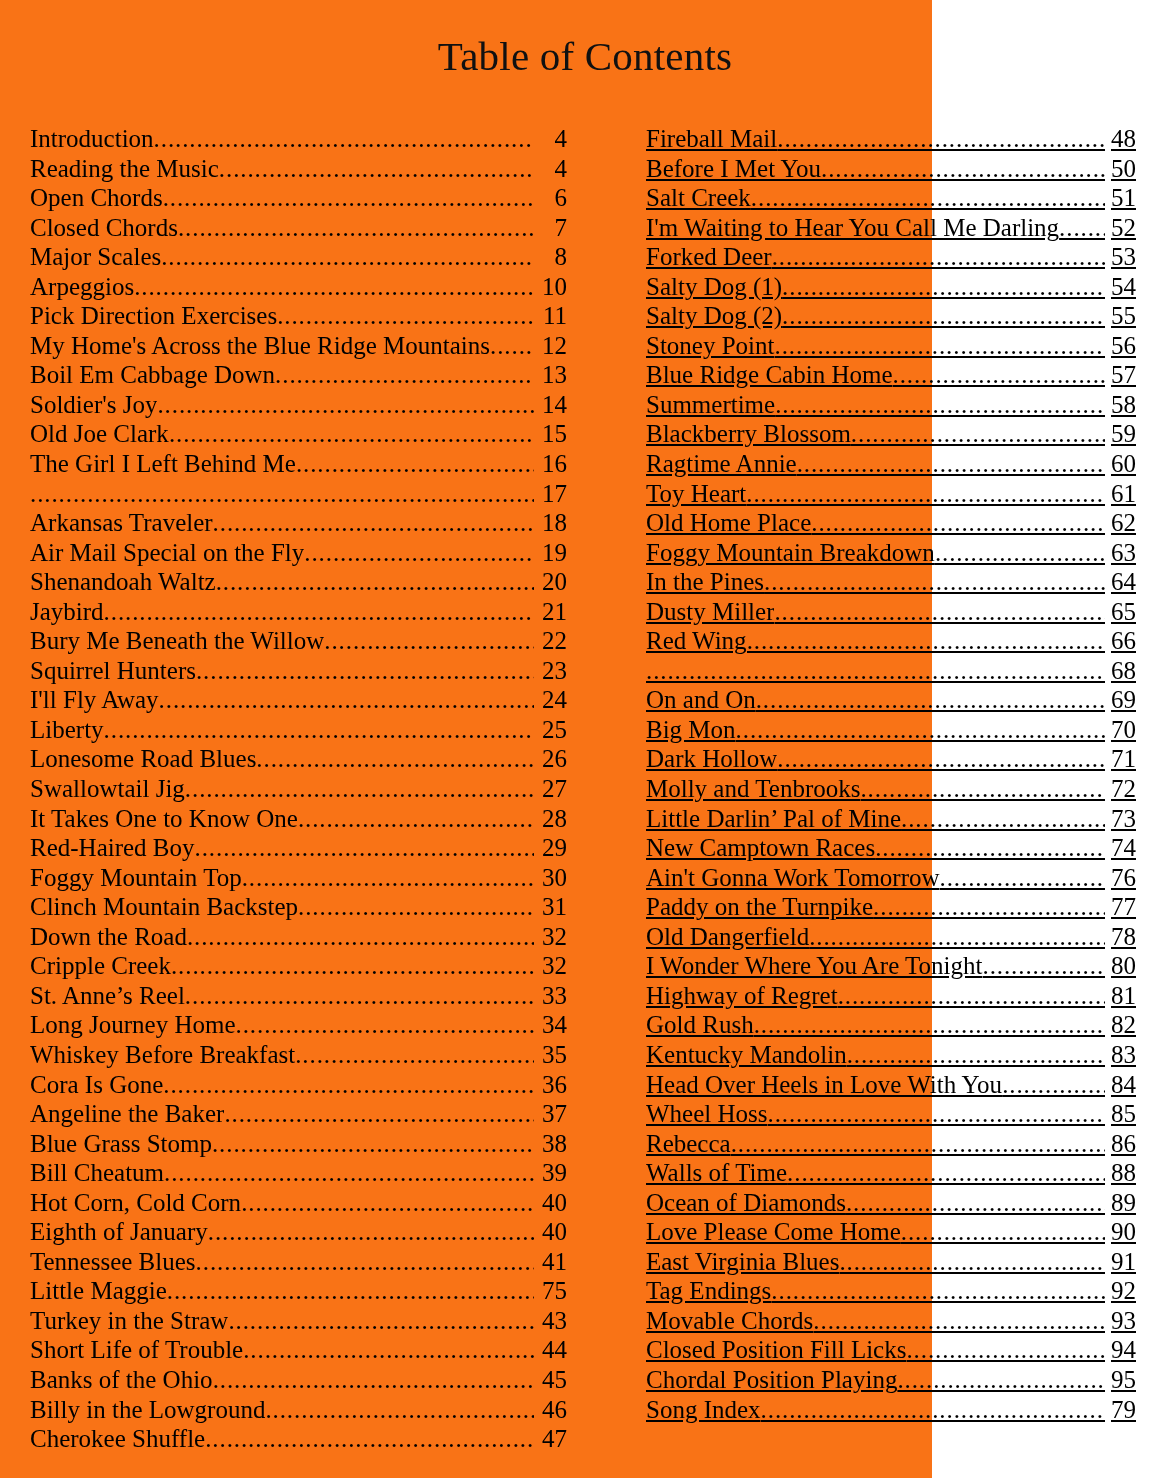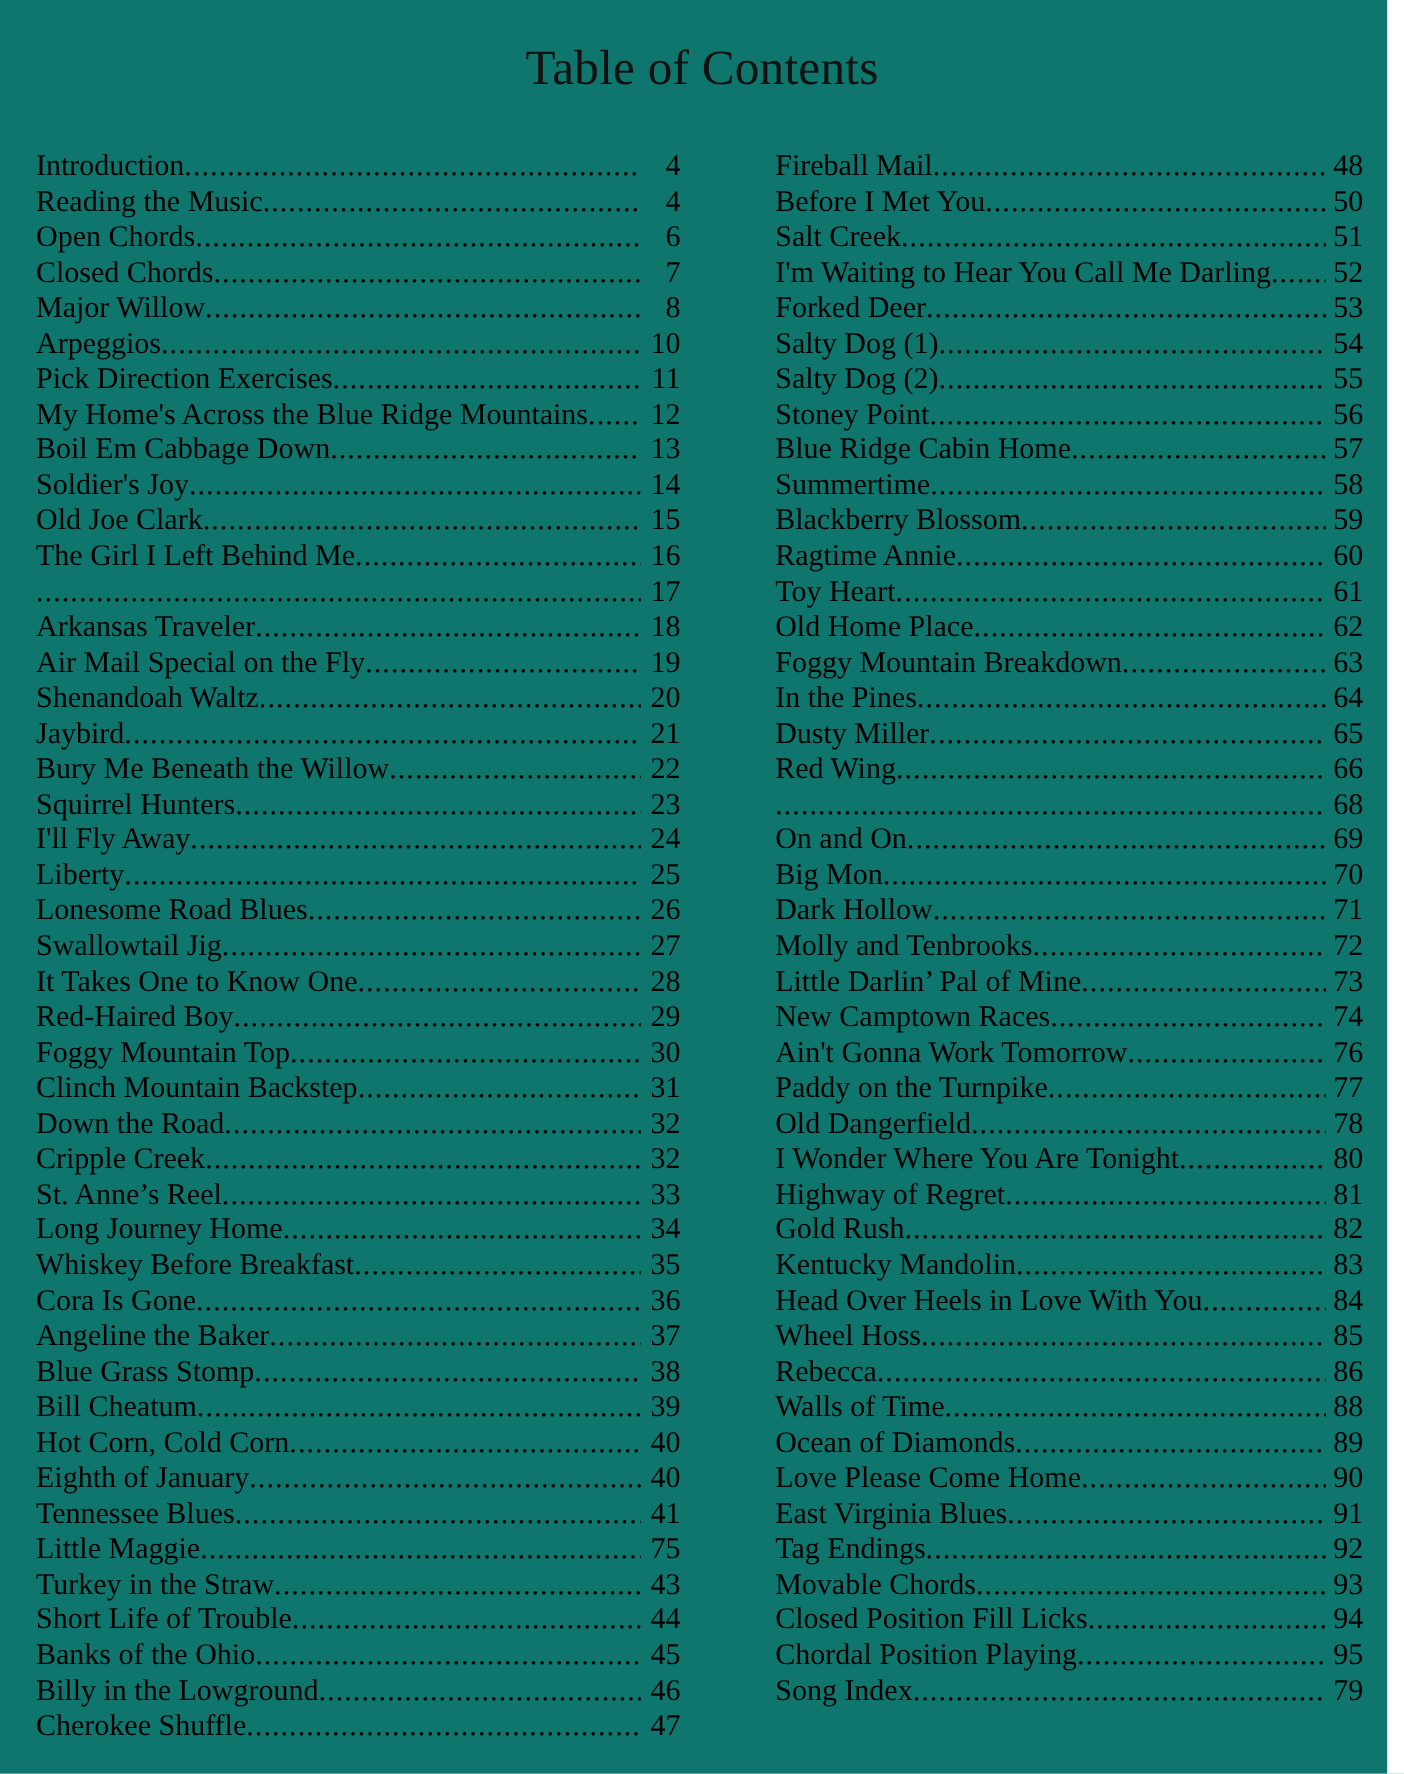--- a/index.html
+++ b/index.html
@@ -9,23 +9,23 @@
   }
   body {
     width: 1170px;
     height: 1478px;
     font-family: "Liberation Serif", "DejaVu Serif", serif;
     color: #000000;
     overflow: hidden;
   }
   .page {
     position: relative;
-    width: 1156px;
+    width: 932px;
     height: 1478px;
-    background: #0f766e;
+    background: #f97316;
     box-sizing: border-box;
   }
   .toc-title {
     position: absolute;
     top: 32px;
     left: 0;
     width: 1170px;
     text-align: center;
     font-size: 41px;
     font-weight: normal;
@@ -48,20 +48,21 @@
   .column-left {
     width: 537px;
     margin-left: 30px;
   }
   .column-gap {
     width: 79px;
     flex: 0 0 79px;
   }
   .column-right {
     width: 490px;
+    text-decoration: underline;
   }
   .toc-entry {
     display: flex;
     flex-direction: row;
     align-items: baseline;
     width: 100%;
     height: 29.55px;
     font-size: 25px;
     line-height: 29.55px;
     white-space: nowrap;
@@ -123,21 +124,21 @@
           <span class="entry-title">Open Chords </span>
           <span class="entry-leader"></span>
           <span class="entry-page">6</span>
         </div>
         <div class="toc-entry">
           <span class="entry-title">Closed Chords</span>
           <span class="entry-leader"></span>
           <span class="entry-page">7</span>
         </div>
         <div class="toc-entry">
-          <span class="entry-title">Major Willow</span>
+          <span class="entry-title">Major Scales</span>
           <span class="entry-leader"></span>
           <span class="entry-page">8</span>
         </div>
         <div class="toc-entry">
           <span class="entry-title">Arpeggios</span>
           <span class="entry-leader"></span>
           <span class="entry-page">10</span>
         </div>
         <div class="toc-entry">
           <span class="entry-title">Pick Direction Exercises </span>

